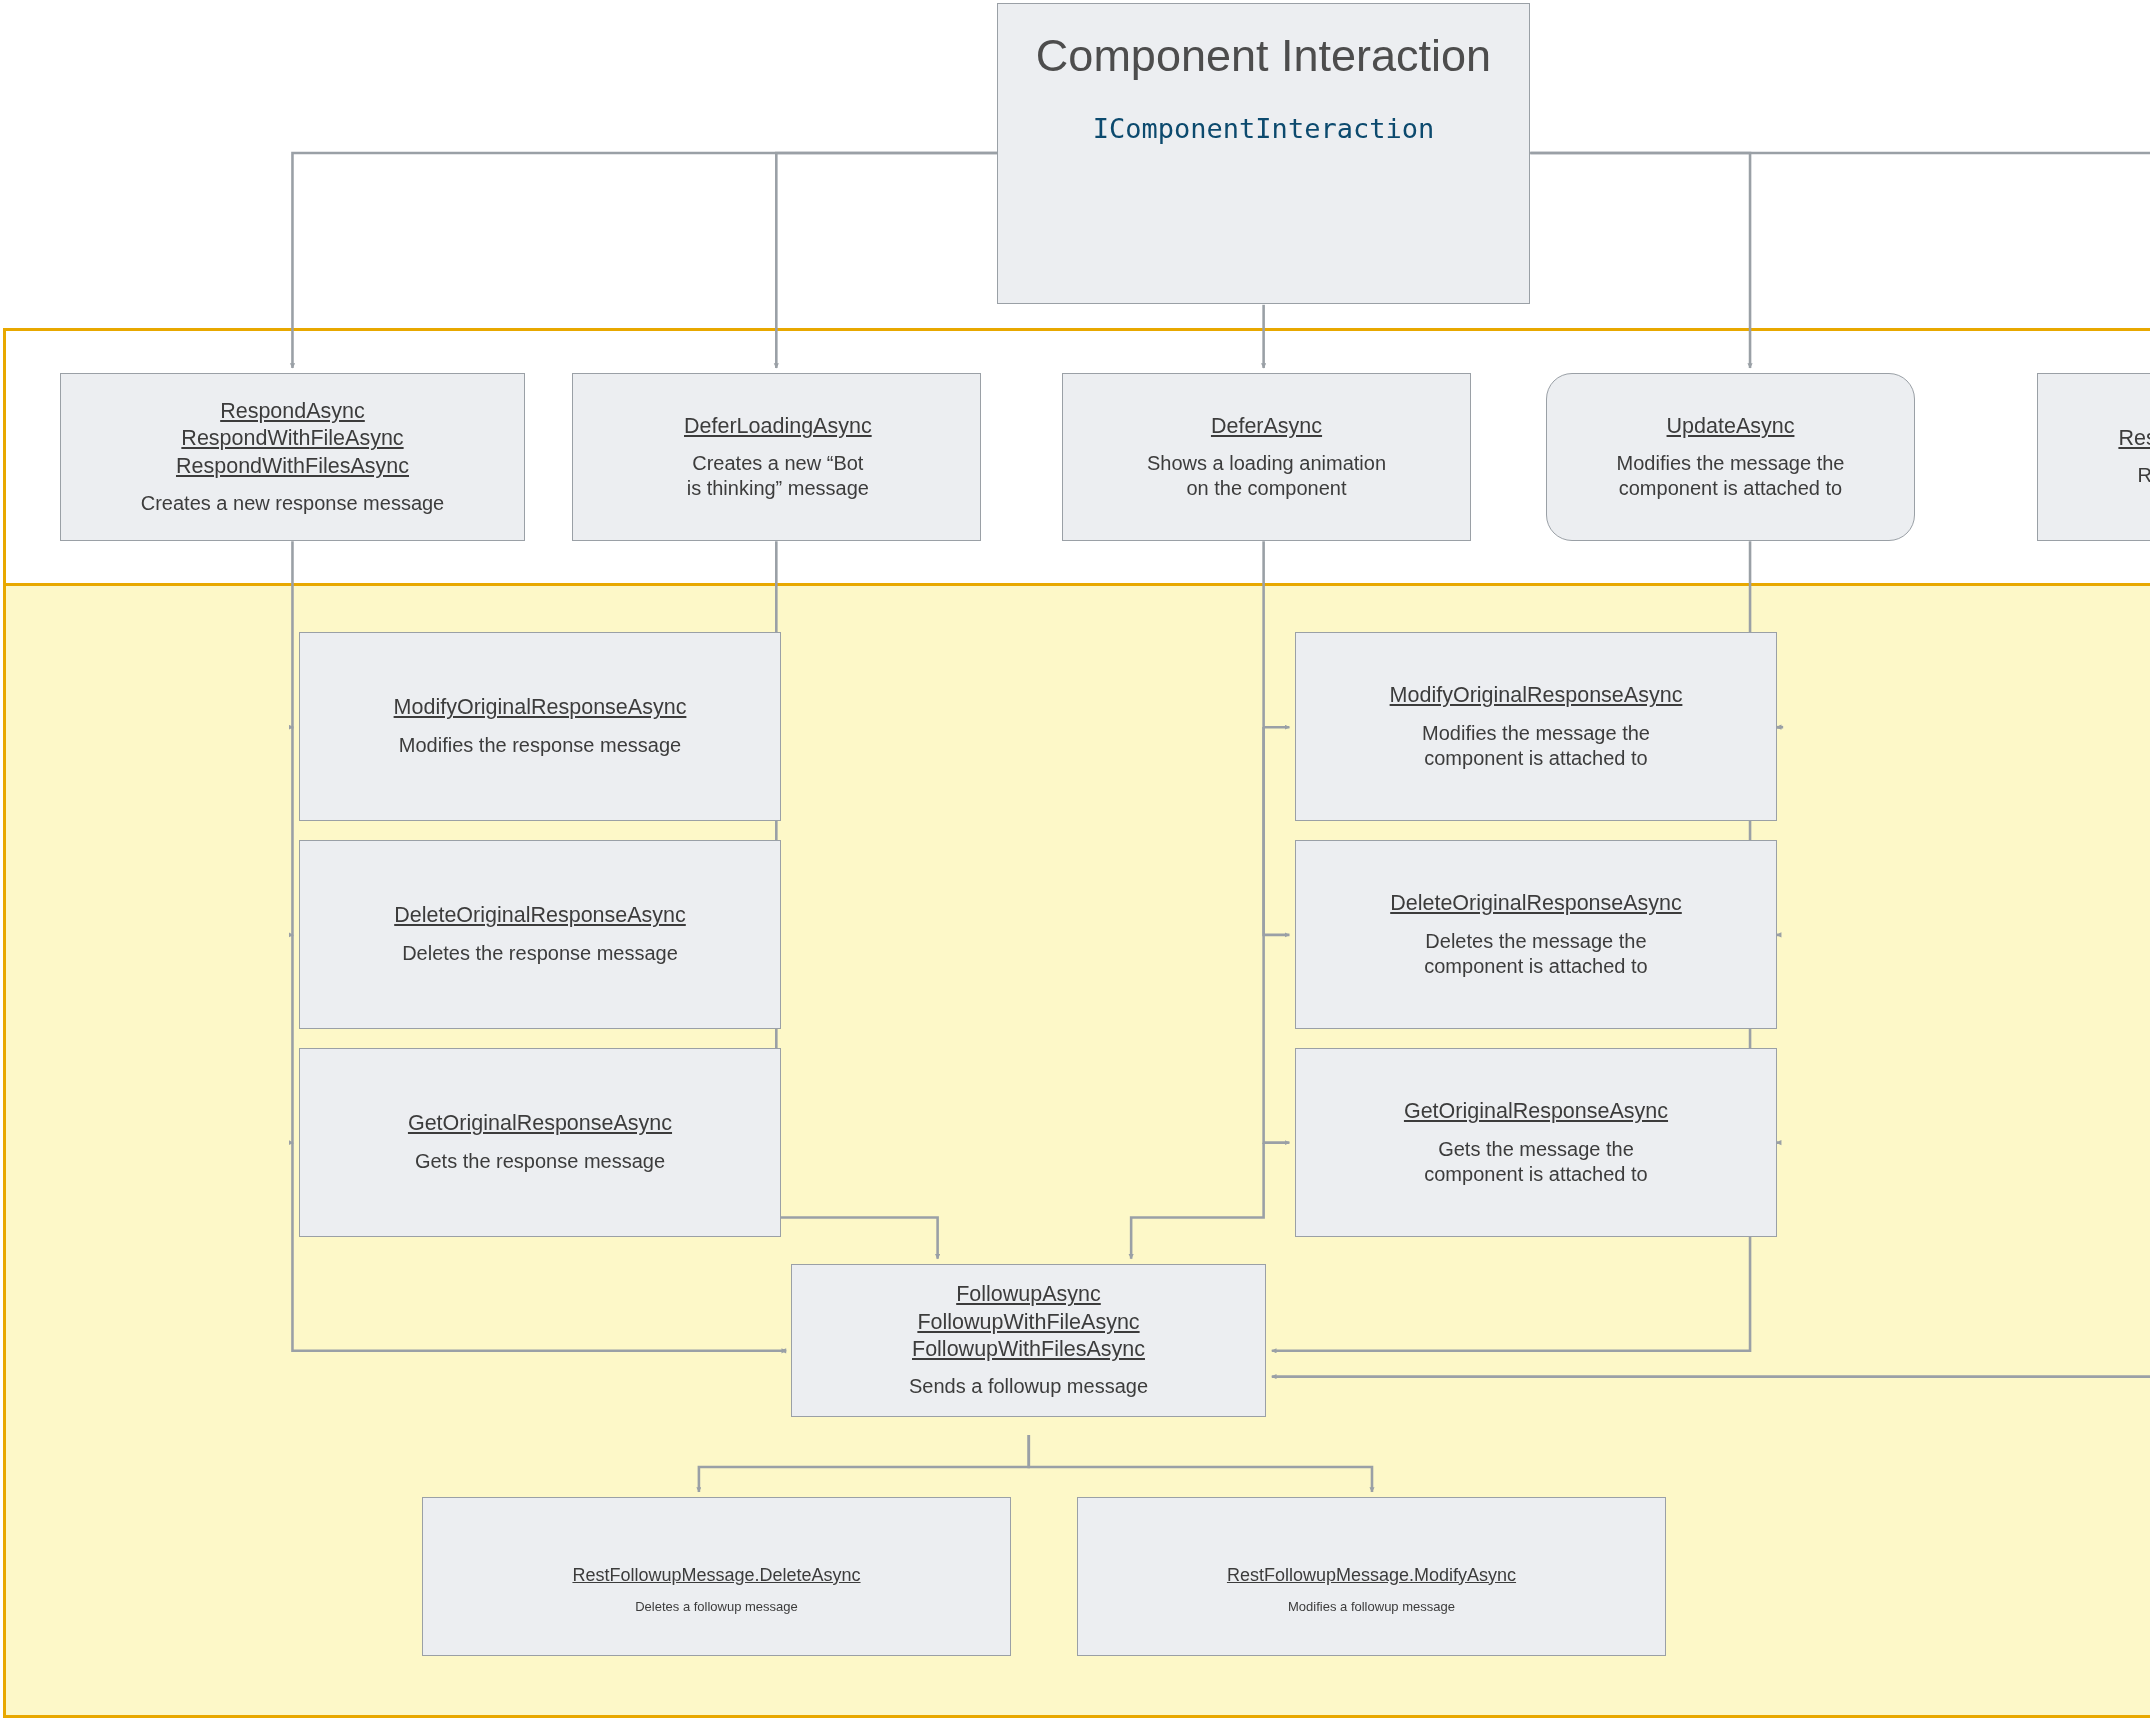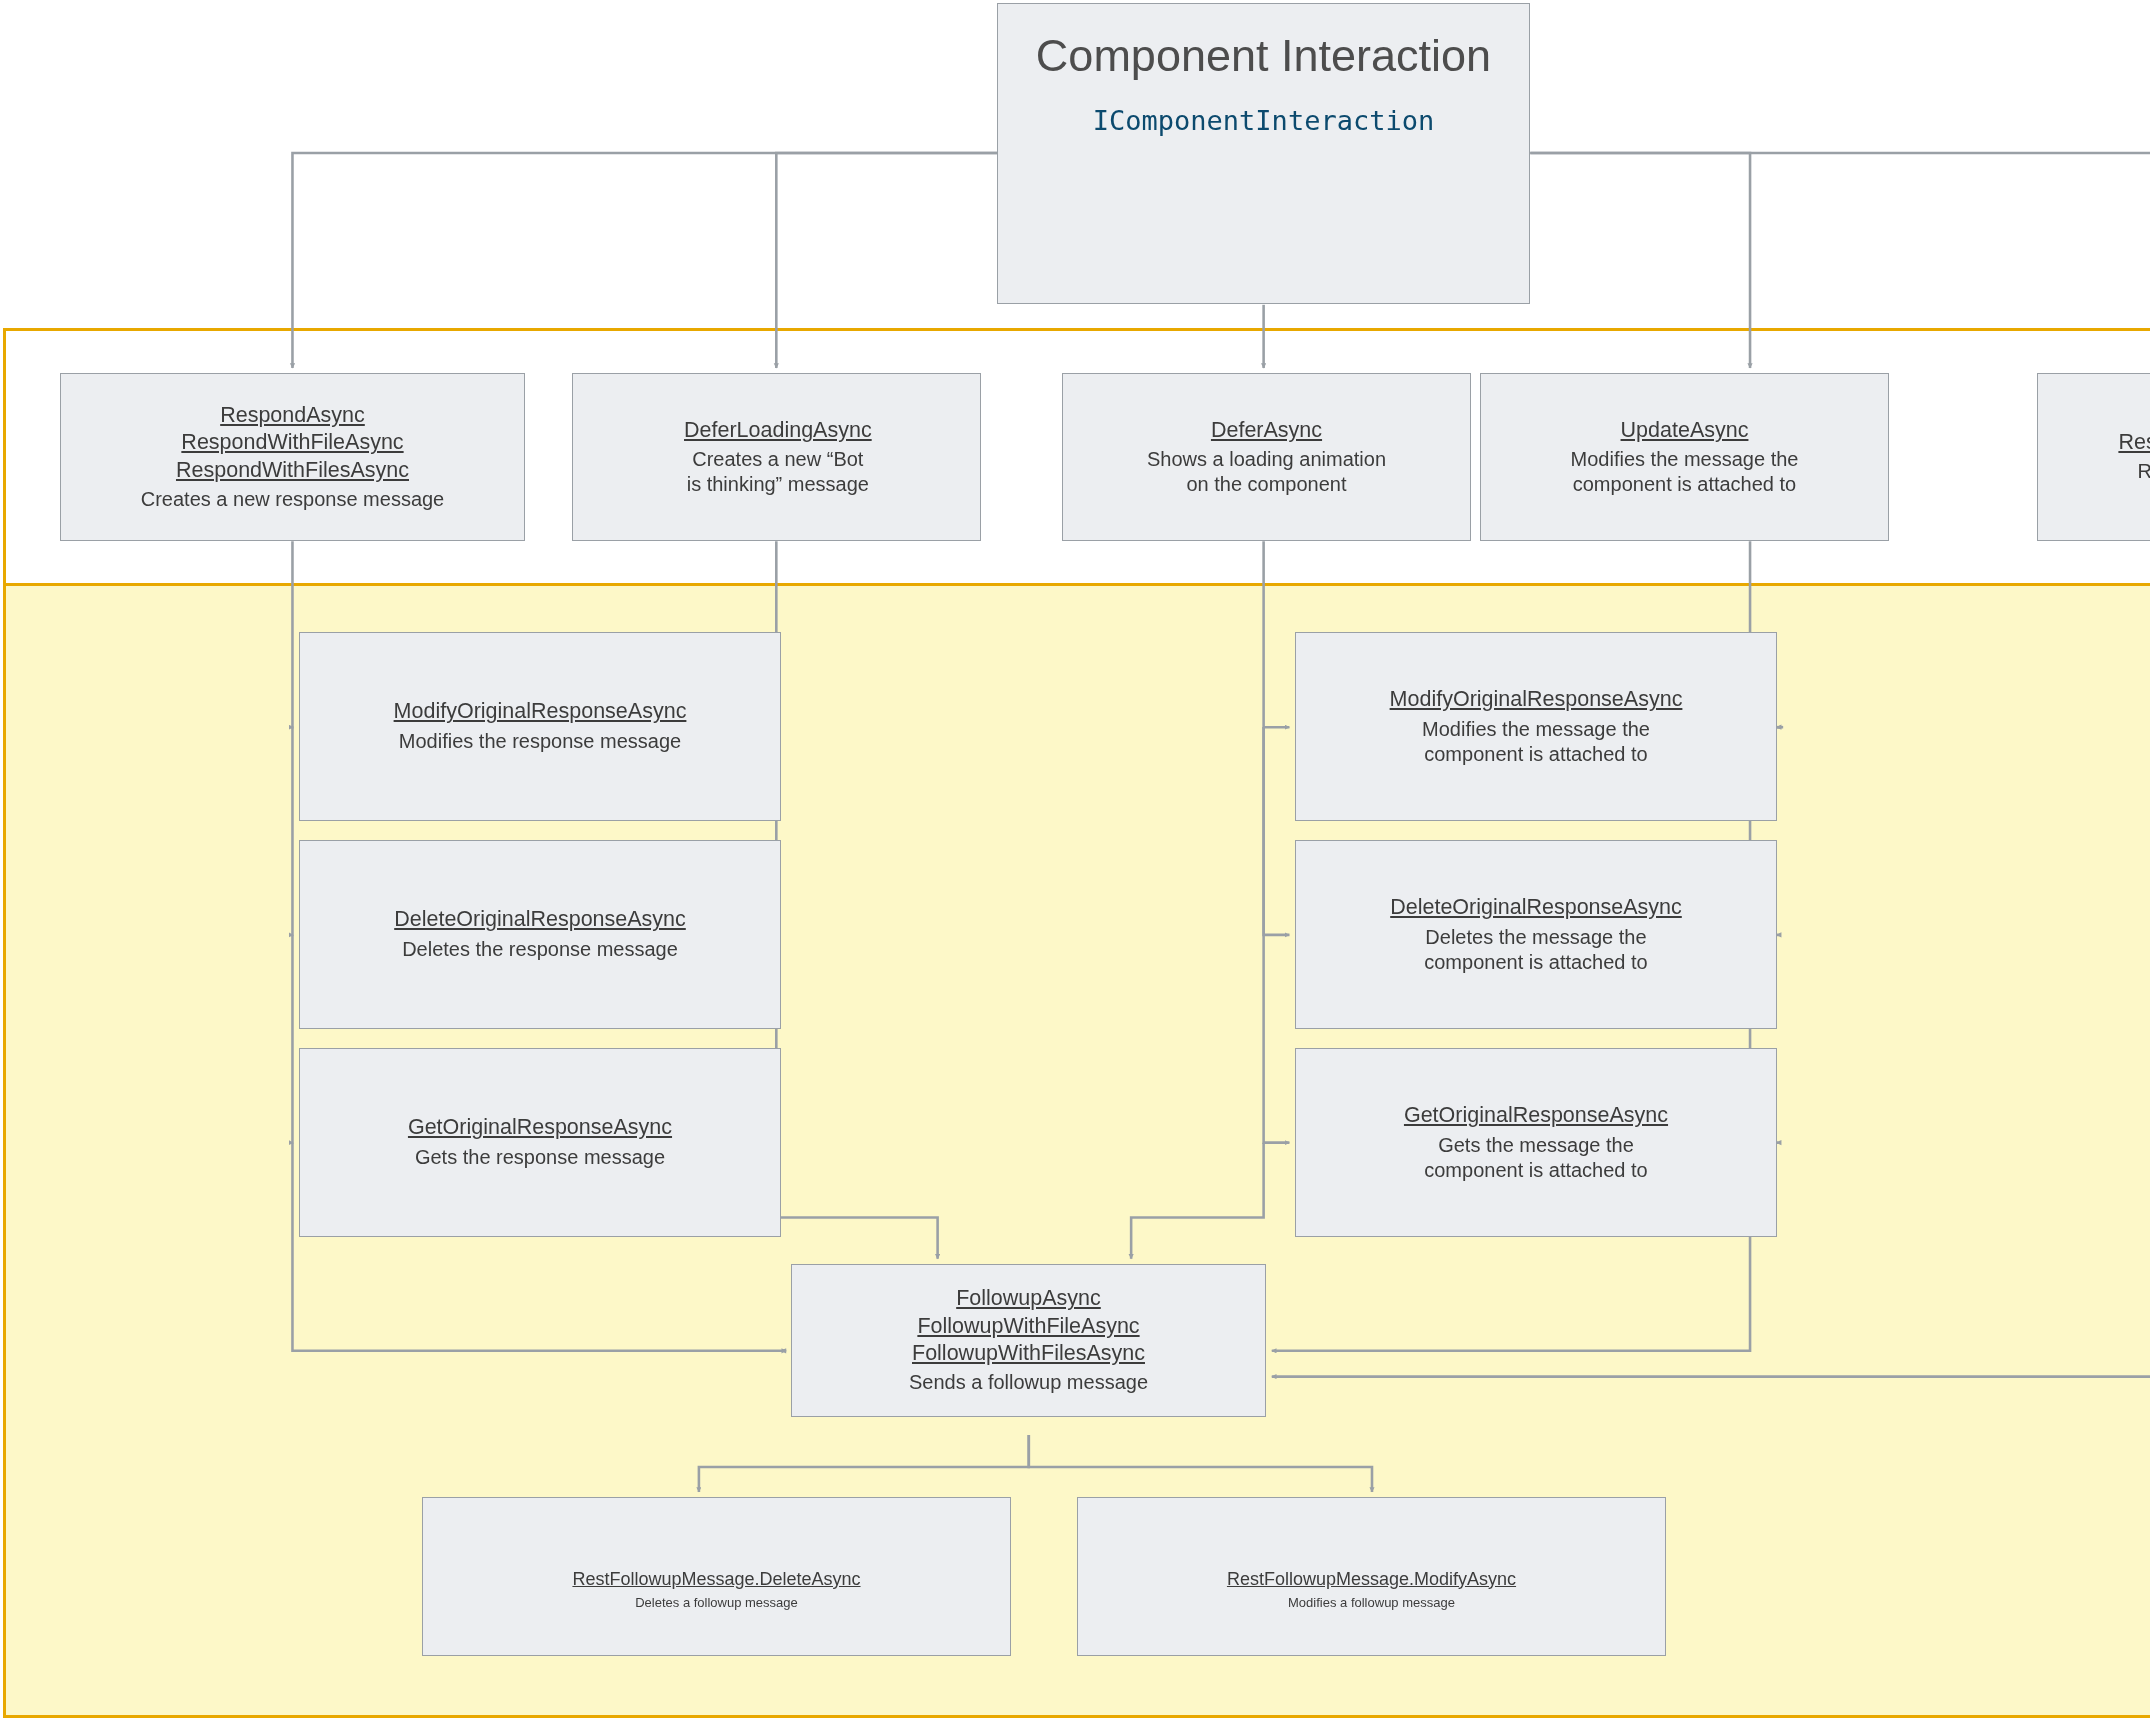--- a/index.html
+++ b/index.html
@@ -54,20 +54,21 @@
     box-sizing: border-box;
     background: #eceef1;
     border: 1.7px solid #9aa0a6;
     display: flex;
     flex-direction: column;
     align-items: center;
     justify-content: center;
     text-align: center;
     color: #3c3c3c;
     padding: 2.6px 4.3px;
+    gap: 8px;
   }
   .node .title {
     text-decoration: underline;
     line-height: 1.28;
     white-space: pre-line;
   }
   .node .desc {
     line-height: 1.26;
     white-space: pre-line;
   }
@@ -96,21 +97,21 @@
   .init-node {
     top: 373px;
     height: 168px;
   }
   .init-node .title { font-size: 21.5px; }
   .init-node .desc { font-size: 20px; margin-top: 2.6px; }
 
   #node-respond      { left: 60px;  width: 465px; }
   #node-deferloading { left: 572px; width: 409px; padding-left: 7px;  }
   #node-defer        { left: 1062px; width: 409px;  }
-  #node-update       { left: 1480px; width: 409px;  }
+  #node-update       { left: 1546px; width: 369px; border-radius: 26px;  }
   #node-respondmodal { left: 2037px; width: 409px;  }
 
   
   .fu-node { width: 482px; height: 189px; }
   .fu-node .title { font-size: 21.5px; }
   .fu-node .desc  { font-size: 20px; margin-top: 3.4px; }
 
   #node-mod-l { left: 299px; top: 632px; }
   #node-del-l { left: 299px; top: 840px; }
   #node-get-l { left: 299px; top: 1048px; }

